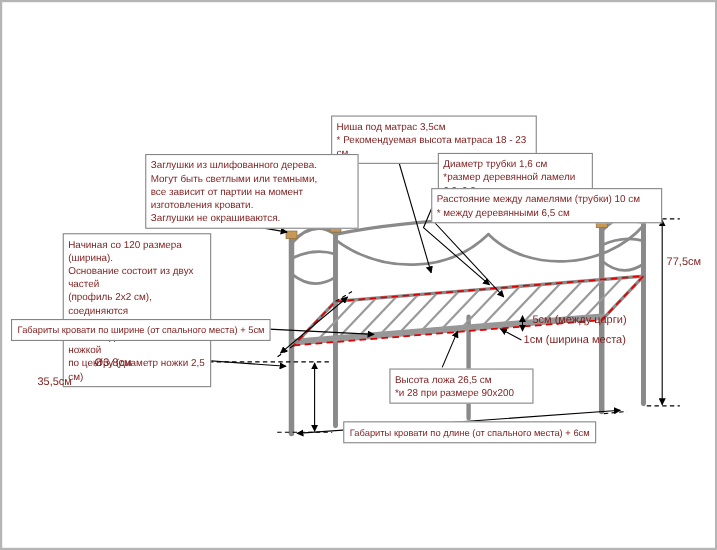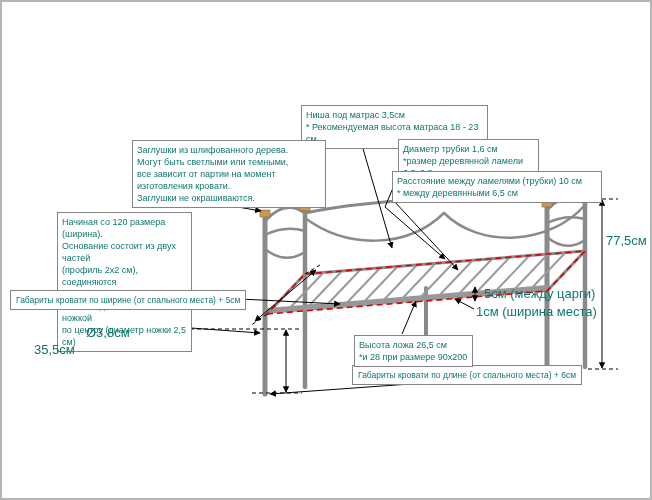--- a/index.html
+++ b/index.html
@@ -4,44 +4,44 @@
 <style>
   html,body{margin:0;padding:0;background:#e9e9e9;}
   *{box-sizing:border-box;}
   #stage{
     position:relative;
     width:652px;height:500px;
     background:#ffffff;
     border:2px solid #b5b5b5;
     overflow:hidden;
     font-family:"Liberation Sans", sans-serif;
-    color:#0f766e;
+    color:#7f1d1d;
   }
   #drawing{position:absolute;left:0;top:0;}
   .callout{
     position:absolute;
     background:#ffffff;
     border:1px solid #858585;
     padding:3px 4px;
     font-size:9px;
     line-height:12px;
   }
   .callout-text{white-space:pre-line;}
   .oneline{white-space:nowrap;font-size:8.5px;padding:3px 5px;text-align:center;}
   .c-niche   {left:299px;top:103px;width:187px;}
   .c-tube    {left:396px;top:137px;width:141px;}
   .c-distance{left:390px;top:169px;width:210px;}
   .c-plugs   {left:130px;top:138px;width:194px;}
   .c-base    {left:55px; top:210px;width:135px;}
   .c-width   {left:8px;  top:288px;}
-  .c-length  {left:310px;top:363px;margin-left:40px;}
-  .c-height  {left:352px;top:333px;width:119px;}
+  .c-length  {left:310px;top:381px;}
+  .c-height  {left:352px;top:333px;width:131px;}
   .flabel{
     position:absolute;
-    font-size:13px;
+    font-size:10px;
     white-space:nowrap;
     background:transparent;
   }
   .l-legdia {left:84px; top:323px;}
   .l-legh   {left:32px; top:340px;}
   .l-totalh {left:604px;top:231px;}
   .l-railh  {left:482px;top:284px;}
   .l-railw  {left:474px;top:302px;}
 </style>
 </head>

